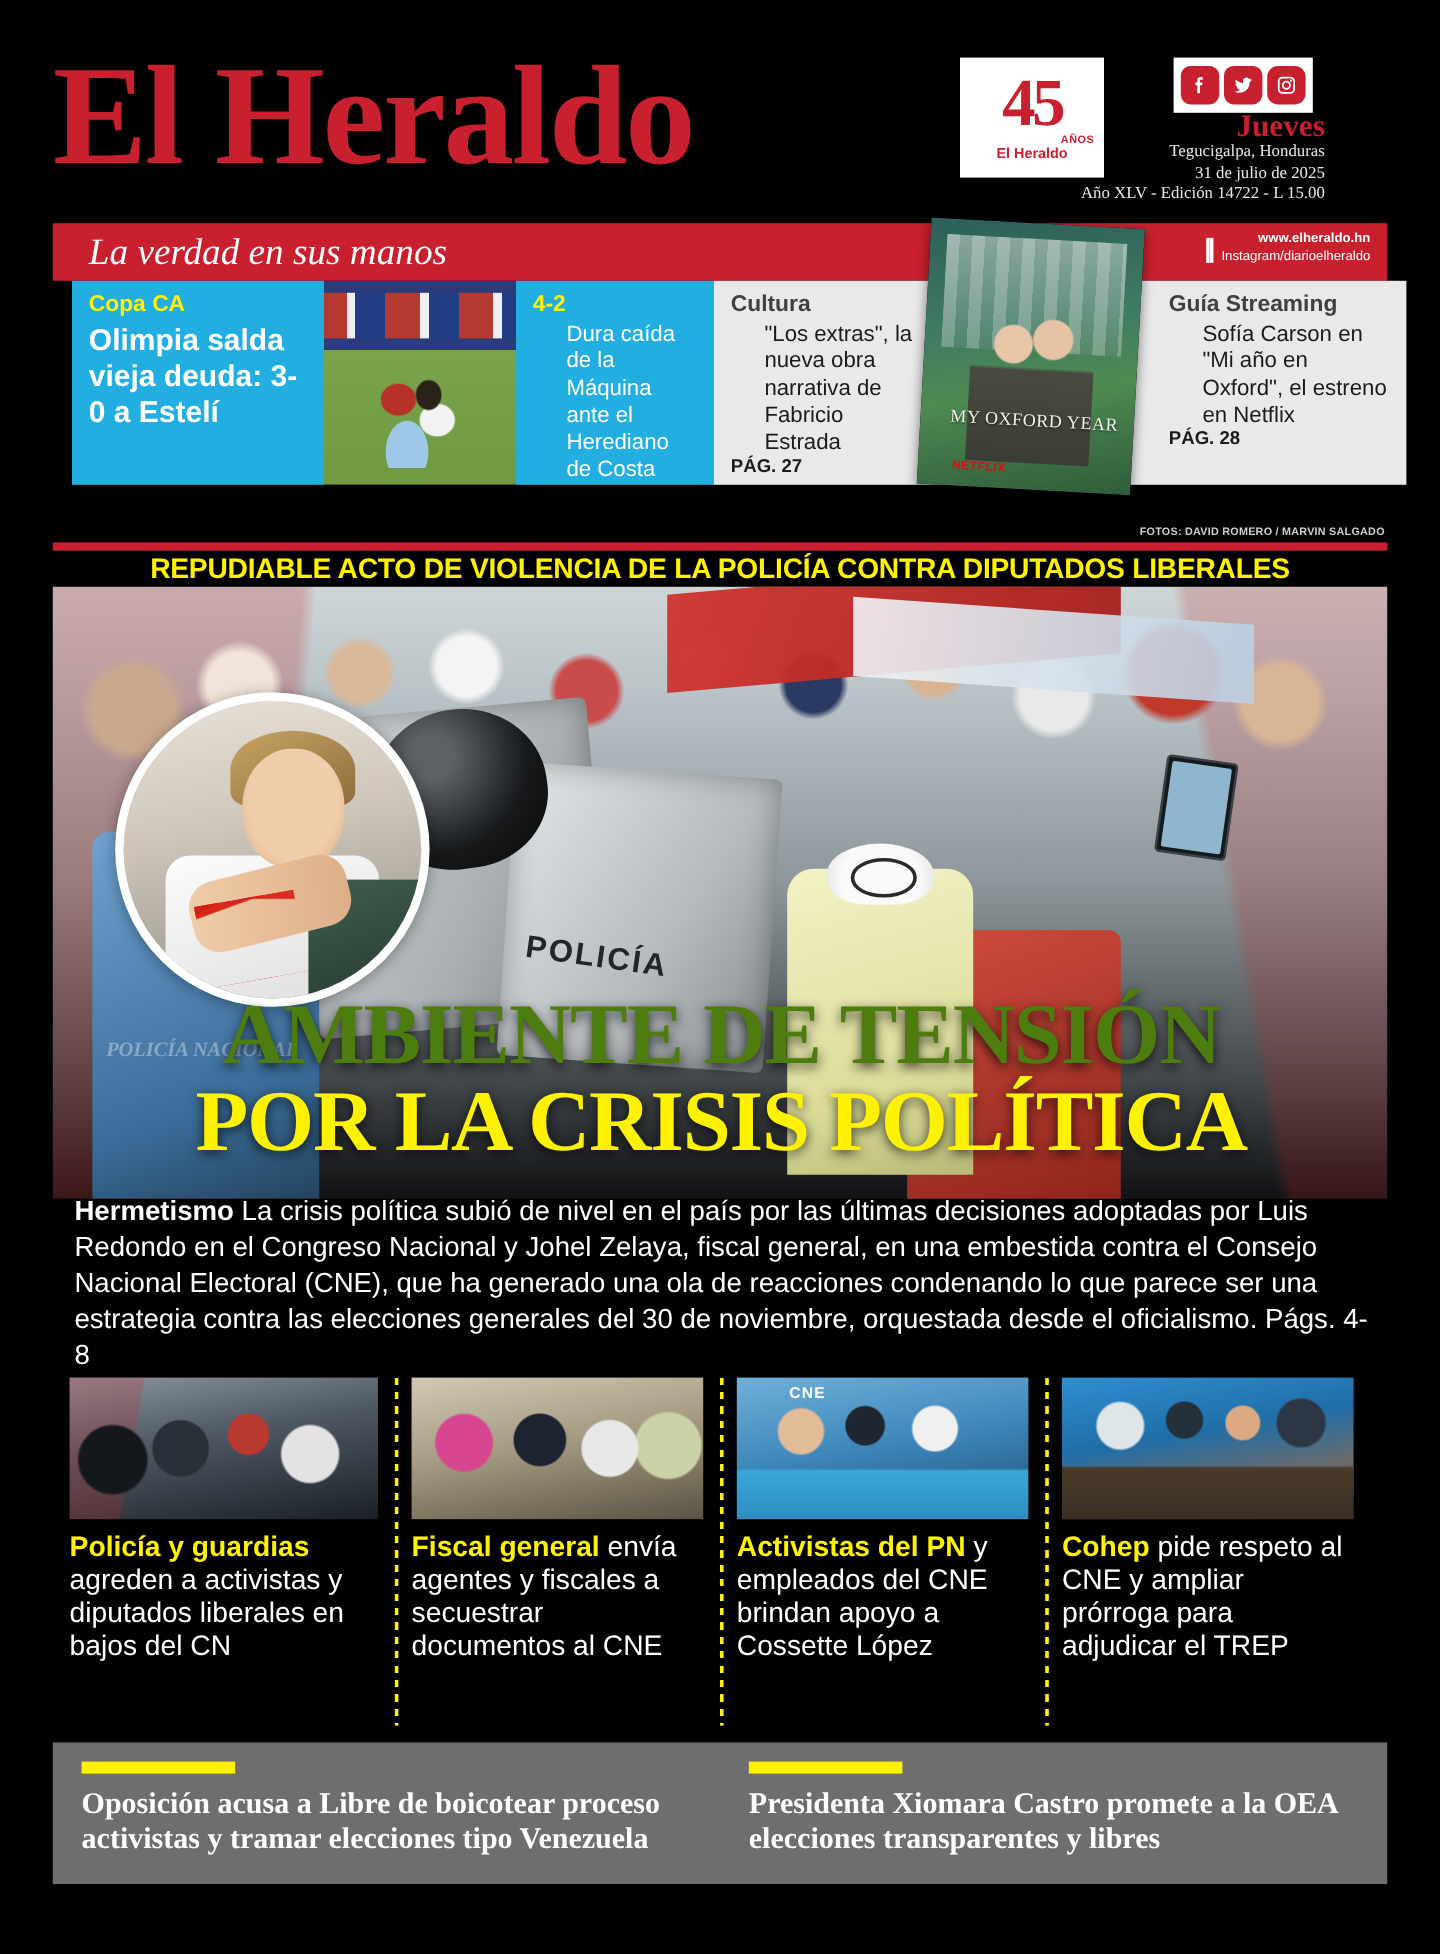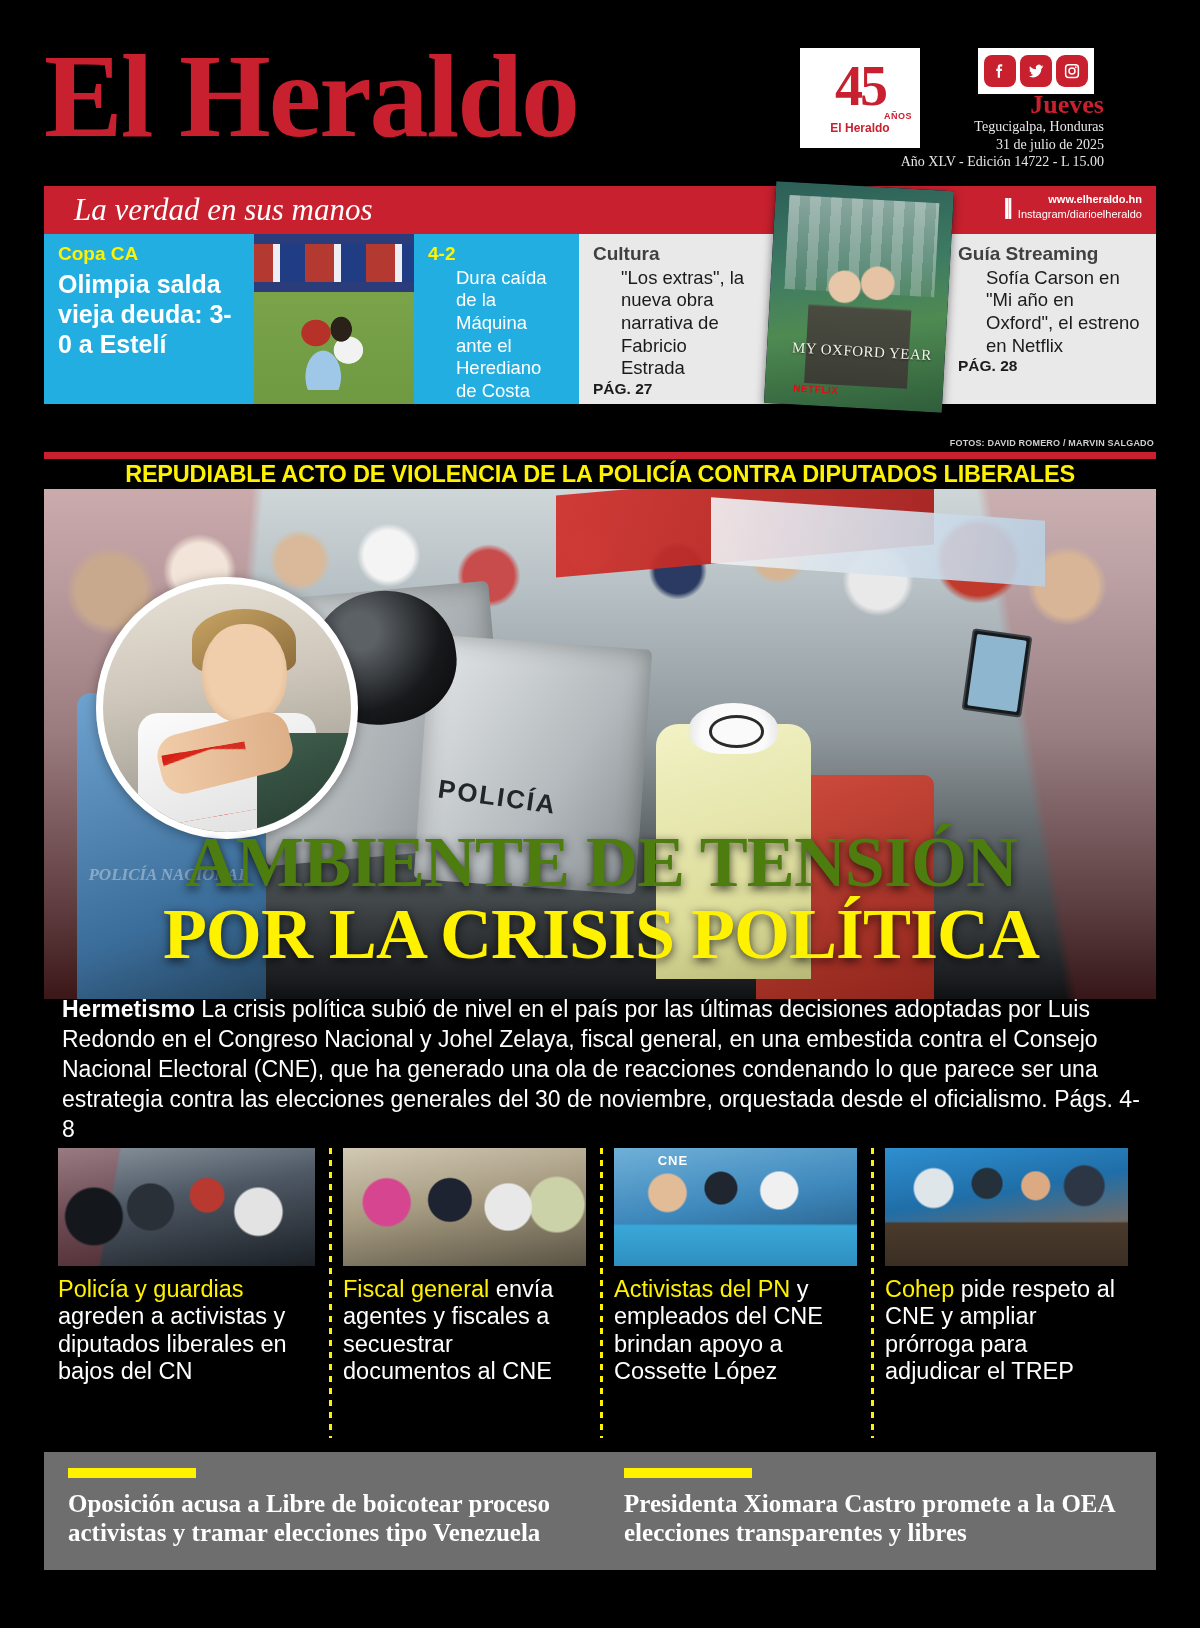--- a/index.html
+++ b/index.html
@@ -67,21 +67,21 @@
     position: absolute; right: 14px; top: 6px;
     display: flex; align-items: center; gap: 8px;
     color: #fff;
   }
   .urlbox .bars { font-size: 22px; font-weight: bold; letter-spacing:-3px;}
   .urlbox .u { text-align: right; font-size: 11px; font-weight: bold; line-height: 1.35; }
   .urlbox .u .small { font-weight: normal; font-size: 11px; }
 
   
   .teasers {
-    position: absolute; left: 44px; top: 234px;
+    position: absolute; left: 60px; top: 234px;
     width: 1112px; height: 170px; display: flex;
   }
   .tz { position: relative; overflow: hidden; }
   .tz.blue { background: #22AEE0; }
   .tz.gray { background: #e9e9e9; }
   .tz-pad { padding: 10px 12px 8px 14px; }
   .tz .kicker { font-size: 19px; font-weight: bold; line-height: 1.1; }
   .tz .kicker.y { color: #FFF200; }
   .tz .kicker.r { color: #404040; }
   .tz .big {
@@ -315,21 +315,21 @@
     display: flex;
   }
   .card { position: relative; width: 25%; padding-right: 14px; }
   .card + .card { padding-left: 14px; }
   .card + .card::before {
     content:""; position:absolute; left: 0; top: 0; width: 3px; height: 100%;
     background: repeating-linear-gradient(180deg,#FFF200 0 6px, transparent 6px 12px);
   }
   .card-img { width: 100%; height: 118px; overflow: hidden; position: relative; }
   .card-title { margin-top: 10px; font-size: 23.5px; line-height: 1.17; color: #fff; }
-  .card-title .hl { color: #FFF200; font-weight: normal; text-align: center; }
+  .card-title .hl { color: #FFF200; font-weight: bold; text-align: center; }
 
   .ci1 { background: linear-gradient(170deg,#8a96a0 0%, #4e5864 42%, #1b2026 100%); }
   .ci1::before{content:"";position:absolute;inset:0;
     background:
       radial-gradient(circle at 14% 58%, #14181c 0 12%, transparent 13%),
       radial-gradient(circle at 36% 50%, #2a3038 0 13%, transparent 14%),
       radial-gradient(circle at 58% 40%, #b8392f 0 10%, transparent 11%),
       radial-gradient(circle at 78% 54%, #e3e3e3 0 11%, transparent 12%),
       linear-gradient(100deg, rgba(200,40,40,.25) 0 22%, transparent 23%);}
   .ci2 { background: linear-gradient(170deg,#d2c9b4 0%, #a79c82 45%, #5a5344 100%); }

